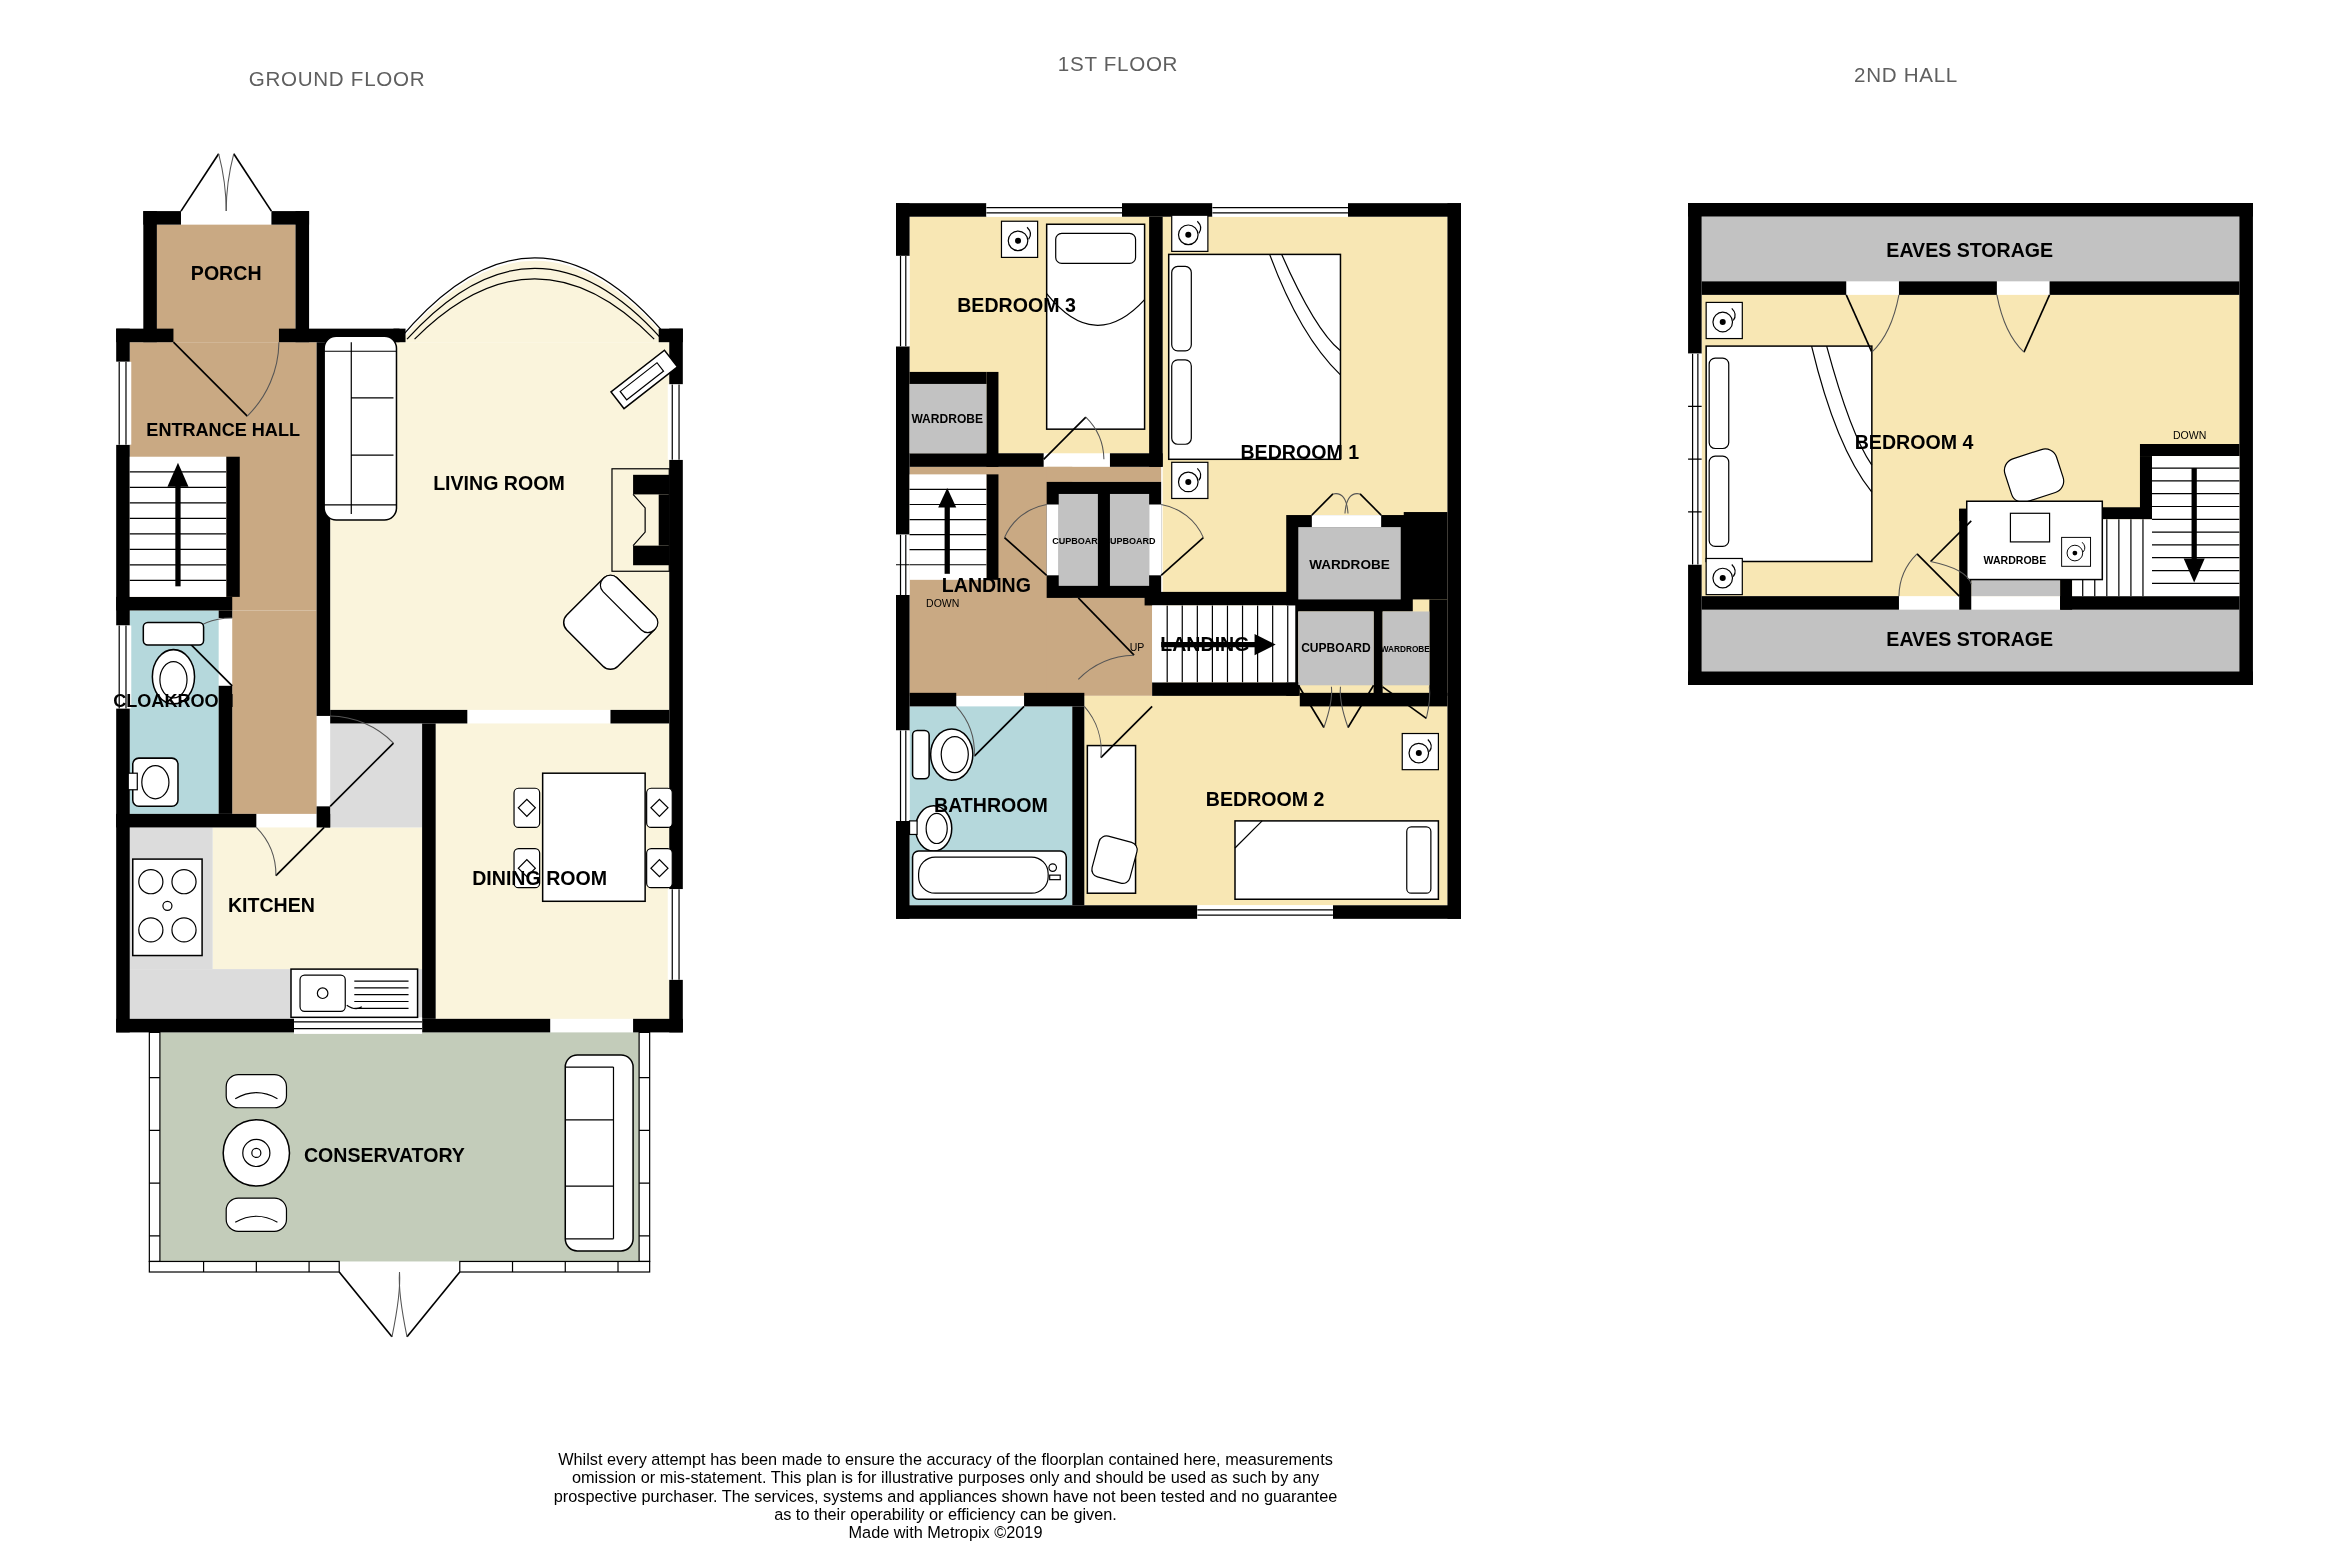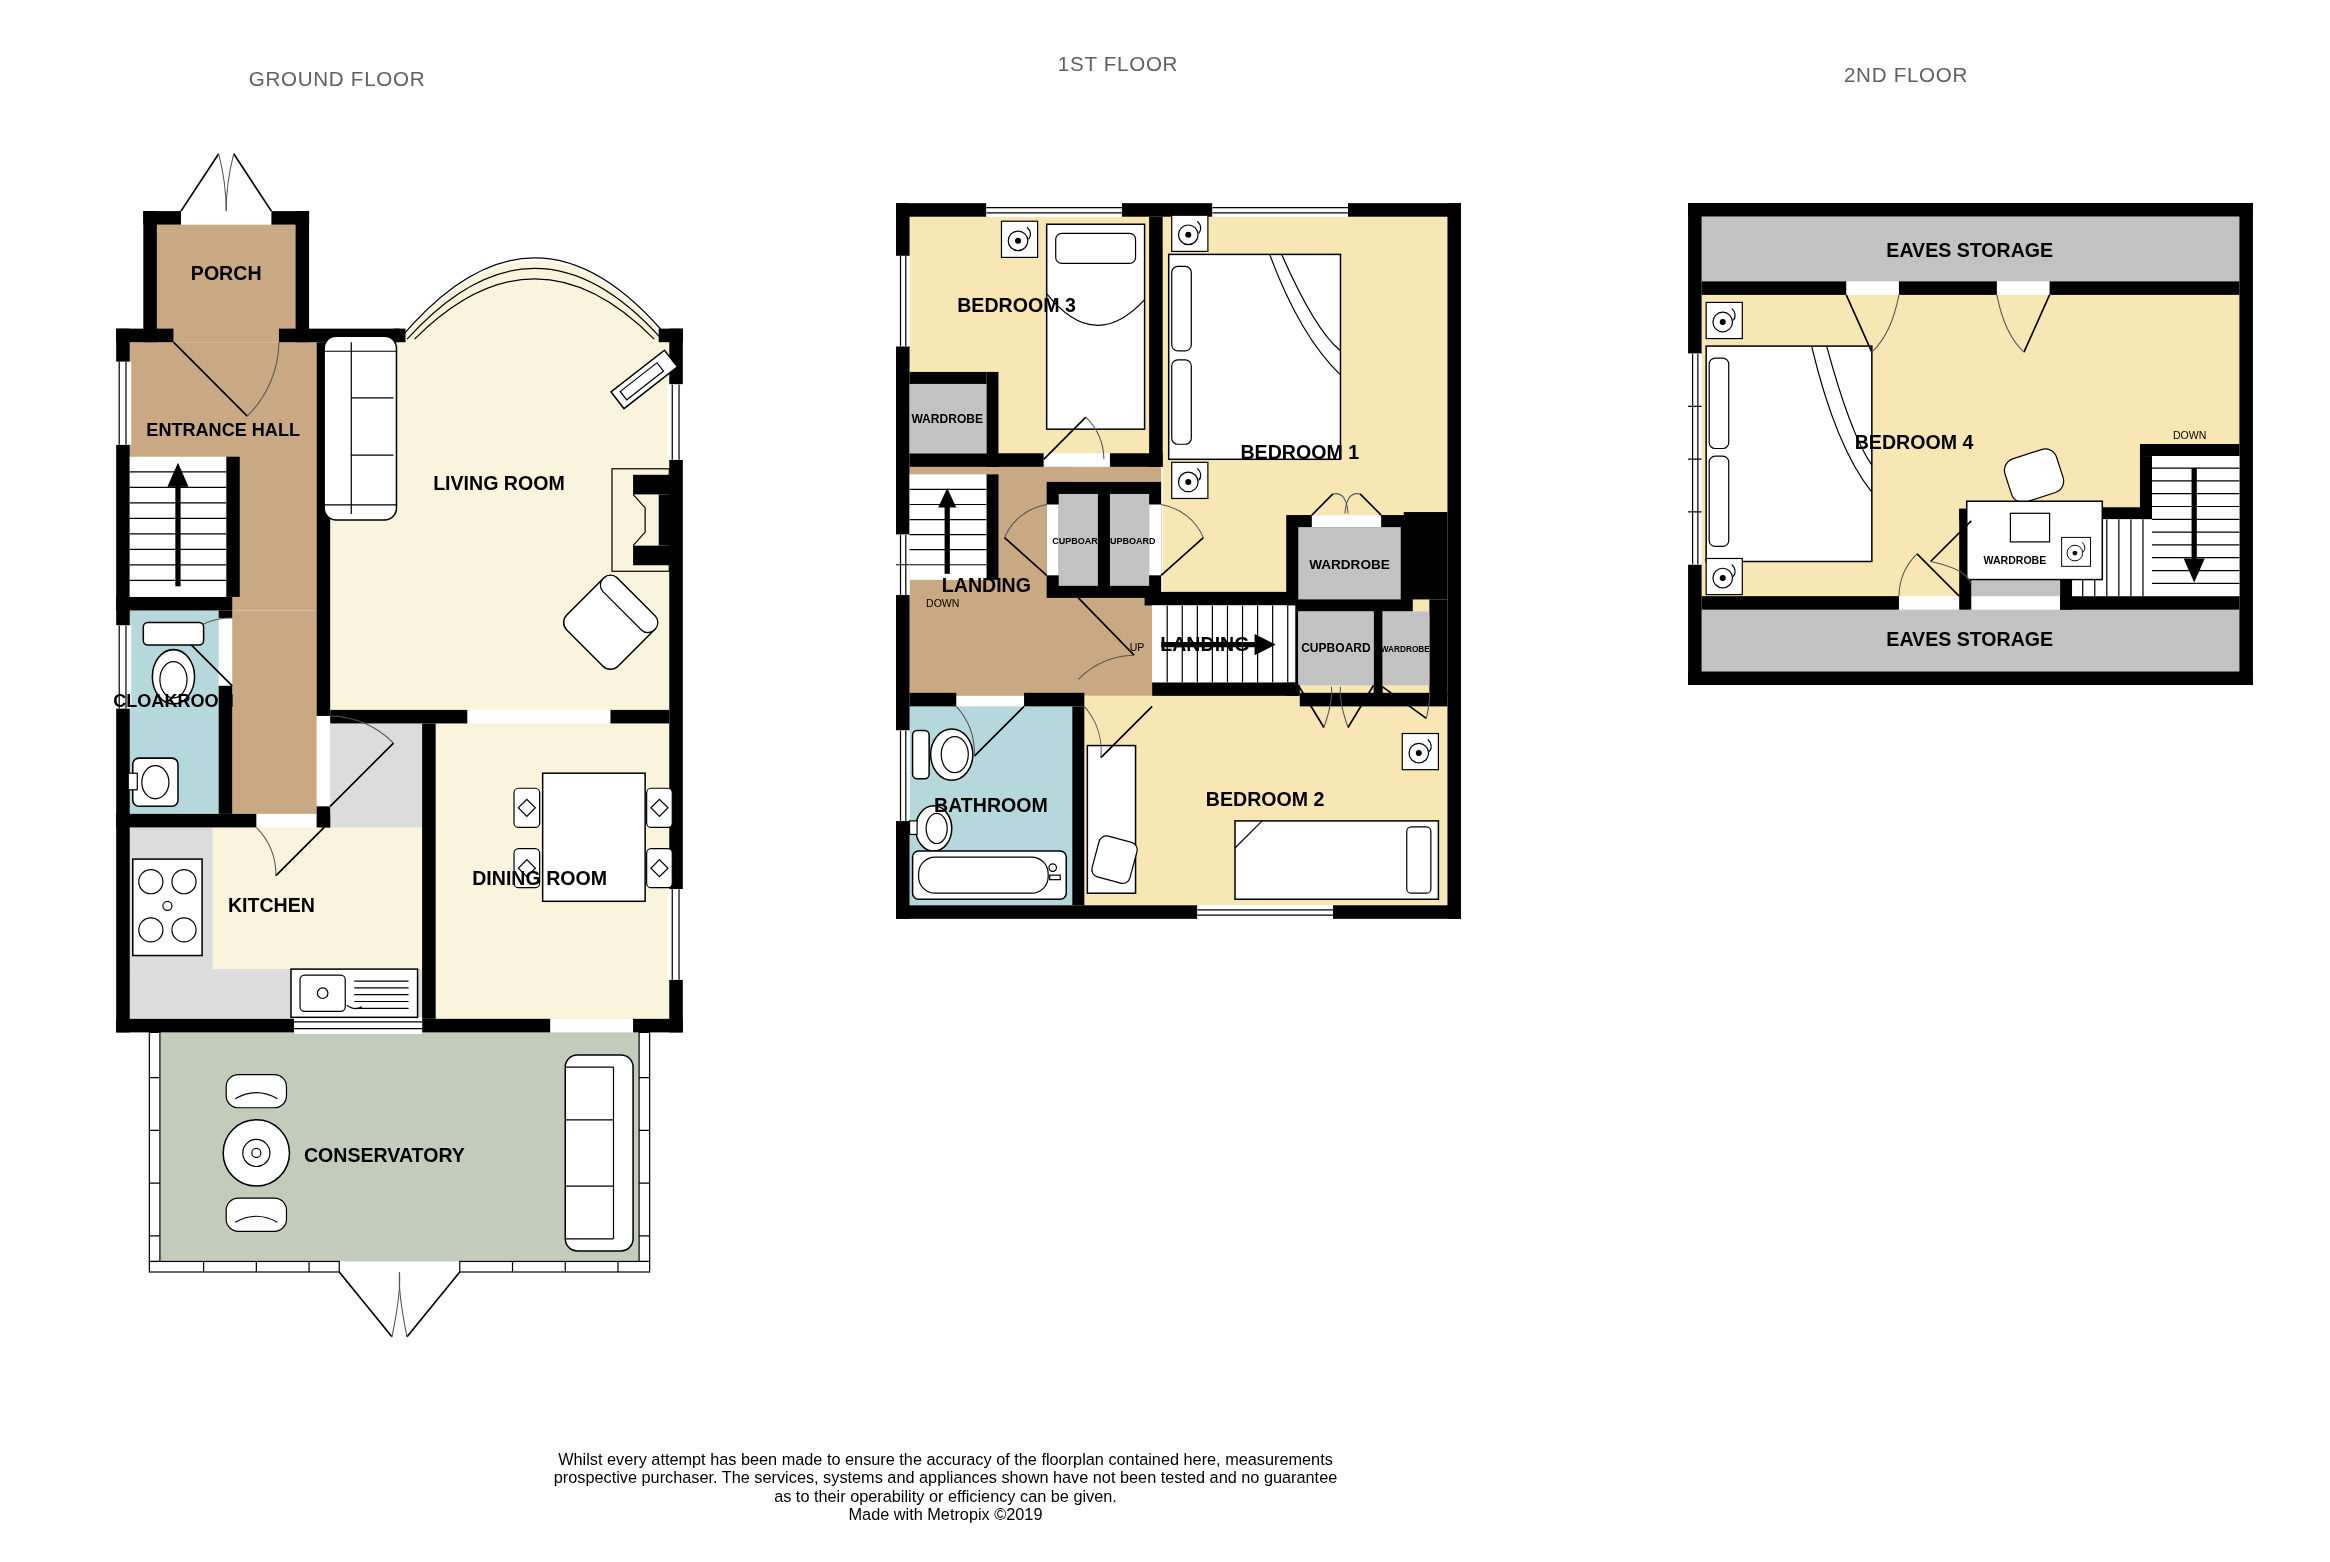--- a/index.html
+++ b/index.html
@@ -27,21 +27,21 @@
   .s12{font-size:12px;} .s9{font-size:9px;} .s8{font-size:8px;} .s7{font-size:7px;}
   .s6{font-size:6px;} .s55{font-size:5.5px;}
 </style>
 </head>
 <body>
 
 <div id="canvas">
 
   <div class="floor-title" style="left:337px;top:67px;">GROUND FLOOR</div>
   <div class="floor-title" style="left:1118px;top:52px;text-align:center;">1ST FLOOR</div>
-  <div class="floor-title" style="left:1906px;top:63px;">2ND FLOOR</div>
+  <div class="floor-title" style="left:1906px;top:63px;">2ND HALL</div>
 
   <svg class="plan" style="left:113px;top:83px;" width="573" height="1296" viewBox="0 -60 380 860">
     <defs>
       <g id="wlight">
         <rect x="0" y="0" width="24" height="24" class="fw2"></rect>
         <circle cx="11" cy="13" r="6.5" class="fw2"></circle>
         <circle cx="11" cy="13" r="2" fill="#000"></circle>
         <path d="M17,4 q4,4 1,8" class="thin"></path>
       </g>
       <g id="dchair">
@@ -510,19 +510,20 @@
 
     <text x="187" y="36" class="lbl">EAVES STORAGE</text>
     <text x="150" y="163" class="lbl">BEDROOM 4</text>
     <text x="217" y="240" class="lbl s7">WARDROBE</text>
     <text x="333" y="157" class="lbl s7" style="font-weight:normal">DOWN</text>
     <text x="187" y="294" class="lbl">EAVES STORAGE</text>
   </svg>
 
   <div class="footer" style="top:1450px;">
     <div>Whilst every attempt has been made to ensure the accuracy of the floorplan contained here, measurements</div>
+    <div>omission or mis-statement. This plan is for illustrative purposes only and should be used as such by any</div>
     <div>prospective purchaser. The services, systems and appliances shown have not been tested and no guarantee</div>
     <div>as to their operability or efficiency can be given.</div>
     <div>Made with Metropix ©2019</div>
   </div>
 
 </div>
 
 
 </body></html>

